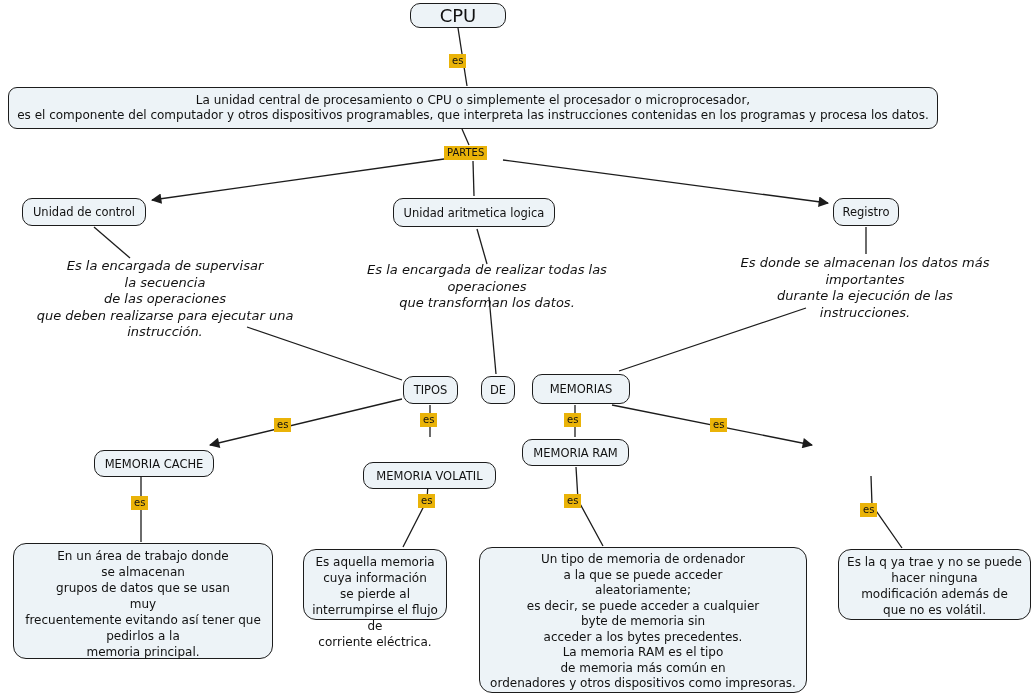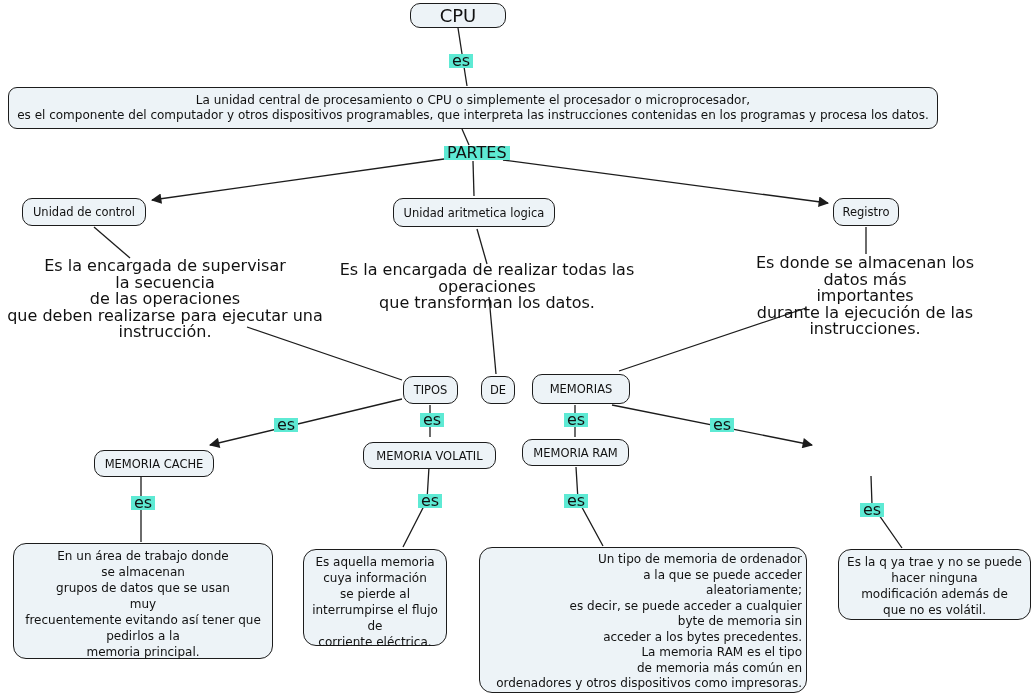--- a/index.html
+++ b/index.html
@@ -23,25 +23,25 @@
     white-space:pre-line;text-align:center;padding:4px 6px;
   }
   .desc-box{
     position:absolute;box-sizing:border-box;z-index:2;
     background:#edf3f7;border:1.5px solid #1c1c1c;border-radius:13px;
     font-size:12px;line-height:16px;text-align:center;white-space:pre-line;
     padding:4px 4px;
   }
   .floating-text{
     position:absolute;z-index:2;text-align:center;white-space:pre-line;
-    font-size:16px;line-height:16.5px;
+    font-size:13px;line-height:16.5px;font-style:italic;
   }
   .link-label{
-    position:absolute;z-index:3;background:#5eead4;
-    font-size:16px;line-height:14px;padding:0 3px;text-align:center;
+    position:absolute;z-index:3;background:#eab308;
+    font-size:10px;line-height:14px;padding:0 3px;text-align:center;
   }
 </style>
 </head>
 <body>
 
 <div id="canvas">
 
   <svg class="connectors" width="1033" height="695" viewBox="0 0 1033 695">
     <defs>
       <marker id="arrow" viewBox="0 0 10 10" refX="9" refY="5" markerWidth="10" markerHeight="8" orient="auto-start-reverse">
@@ -81,21 +81,21 @@
   <div class="node" style="left:833px;top:198px;width:66px;height:28px;">Registro</div>
 
   <div class="node" style="left:403px;top:376px;width:55px;height:28px;">TIPOS</div>
 
   <div class="node" style="left:481px;top:376px;width:34px;height:28px;">DE</div>
 
   <div class="node" style="left:532px;top:374px;width:98px;height:30px;">MEMORIAS</div>
 
   <div class="node" style="left:94px;top:450px;width:120px;height:27px;">MEMORIA CACHE</div>
 
-  <div class="node" style="left:363px;top:442px;width:133px;height:27px;">MEMORIA VOLATIL</div>
+  <div class="node" style="left:363px;top:462px;width:133px;height:27px;">MEMORIA VOLATIL</div>
 
   <div class="node" style="left:522px;top:439px;width:107px;height:27px;">MEMORIA RAM</div>
 
 
   <div class="floating-text" style="left:0px;top:258px;width:330px;">Es la encargada de supervisar
 la secuencia
 de las operaciones
 que deben realizarse para ejecutar una instrucción.</div>
 
   <div class="floating-text" style="left:337px;top:262px;width:300px;">Es la encargada de realizar todas las operaciones
@@ -106,28 +106,28 @@
 durante la ejecución de las instrucciones.</div>
 
   <div class="desc-box" style="left:13px;top:543px;width:260px;height:116px;">En un área de trabajo donde
 se almacenan
 grupos de datos que se usan
 muy
 frecuentemente evitando así tener que
 pedirlos a la
 memoria principal.</div>
 
-  <div class="desc-box" style="left:303px;top:549px;width:144px;height:97px;">Es aquella memoria
+  <div class="desc-box" style="left:303px;top:549px;width:144px;height:71px;">Es aquella memoria
 cuya información
 se pierde al
 interrumpirse el flujo
 de
 corriente eléctrica.</div>
 
-  <div class="desc-box" style="left:479px;top:547px;width:328px;height:146px;line-height:15.5px;text-align:right;">Un tipo de memoria de ordenador
+  <div class="desc-box" style="left:479px;top:547px;width:328px;height:146px;line-height:15.5px;">Un tipo de memoria de ordenador
 a la que se puede acceder
 aleatoriamente;
 es decir, se puede acceder a cualquier
 byte de memoria sin
 acceder a los bytes precedentes.
 La memoria RAM es el tipo
 de memoria más común en
 ordenadores y otros dispositivos como impresoras.</div>
 
   <div class="desc-box" style="left:838px;top:549px;width:193px;height:71px;">Es la q ya trae y no se puede

